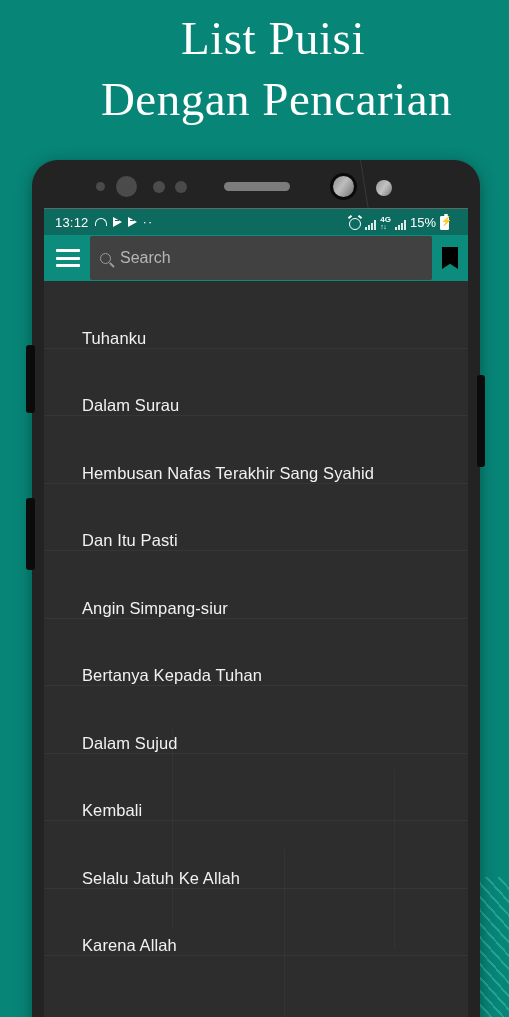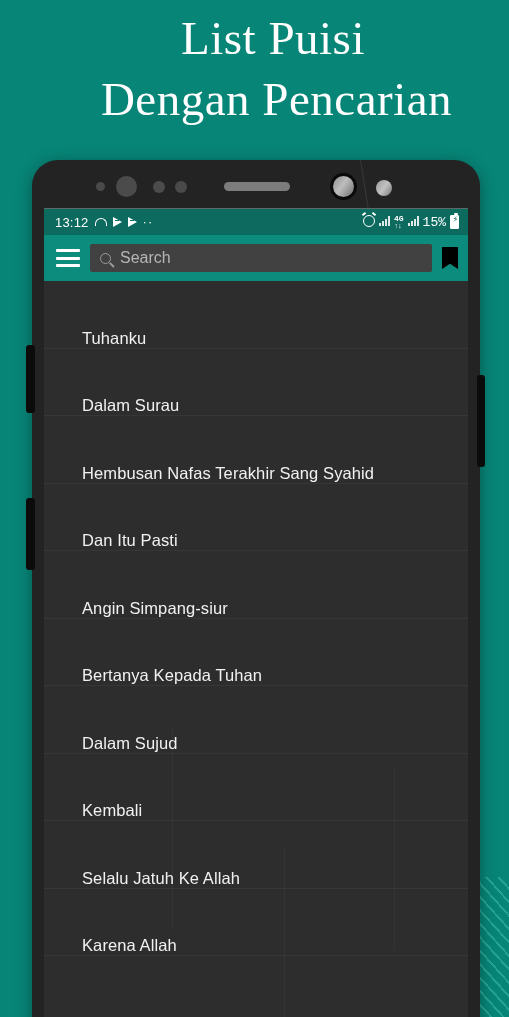--- a/index.html
+++ b/index.html
@@ -64,24 +64,24 @@
   
   .screen{
     position:absolute; left:12px; top:48px; width:424px; height:832px;
     background:#2d2d2d; overflow:hidden;
     border-top:1px solid #5a6a67;
   }
   
   .statusbar{
     height:26px; background:#0d6a5f; color:#ffffff;
     display:flex; align-items:center; justify-content:space-between;
-    padding:0 9px 0 11px; font-size:12.5px;
+    padding:0 19px 0 11px; font-size:12.5px;
   }
   .sb-left{ display:flex; align-items:center; gap:6px; }
-  .sb-right{ display:flex; align-items:flex-start; gap:4px;font-family:Liberation Mono, monospace; }
+  .sb-right{ display:flex; align-items:flex-end; gap:4px; }
   .sb-time{ font-size:13px; letter-spacing:0.2px; }
   .ic{ display:inline-block; }
   .ic-cloud{ width:12px; height:8px; border:1.6px solid #fff; border-bottom:none;
              border-radius:7px 7px 0 0; }
   .ic-play{ width:0; height:0; border-left:9px solid #fff;
             border-top:5.5px solid transparent; border-bottom:5.5px solid transparent;
             position:relative; }
   .ic-play:after{ content:""; position:absolute; left:-7px; top:-2px;
             width:4px; height:1.4px; background:#0d6a5f; }
   .ic-dots{ font-size:13px; letter-spacing:1px; line-height:8px; }
@@ -107,21 +107,21 @@
 
   
   .toolbar{
     height:46px; background:#0b8c7c; display:flex; align-items:center;
     padding:0 10px 0 12px; gap:10px;
   }
   .hamburger{ width:24px; height:18px; display:flex; flex-direction:column;
               justify-content:space-between; cursor:pointer; flex:0 0 auto;}
   .hamburger span{ display:block; height:3px; background:#ffffff; border-radius:1px; }
   .searchbox{
-    flex:1 1 auto; height:28px; background:#414141; border-radius:2px;
+    flex:1 1 auto; height:44px; background:#414141; border-radius:2px;
     display:flex; align-items:center; padding:0 10px; gap:9px;
   }
   .mag{ width:11px; height:11px; border:1.7px solid #9b9b9b; border-radius:50%;
         position:relative; flex:0 0 auto;}
   .mag:after{ content:""; position:absolute; right:-5px; bottom:-3px;
         width:6px; height:1.7px; background:#9b9b9b; transform:rotate(45deg); }
   .search-ph{ color:#b6b6b6; font-size:16px; }
   .bookmark{ width:16px; height:22px; background:#000; flex:0 0 auto; cursor:pointer;
      clip-path:polygon(0 0,100% 0,100% 100%,50% 76%,0 100%); }
 

